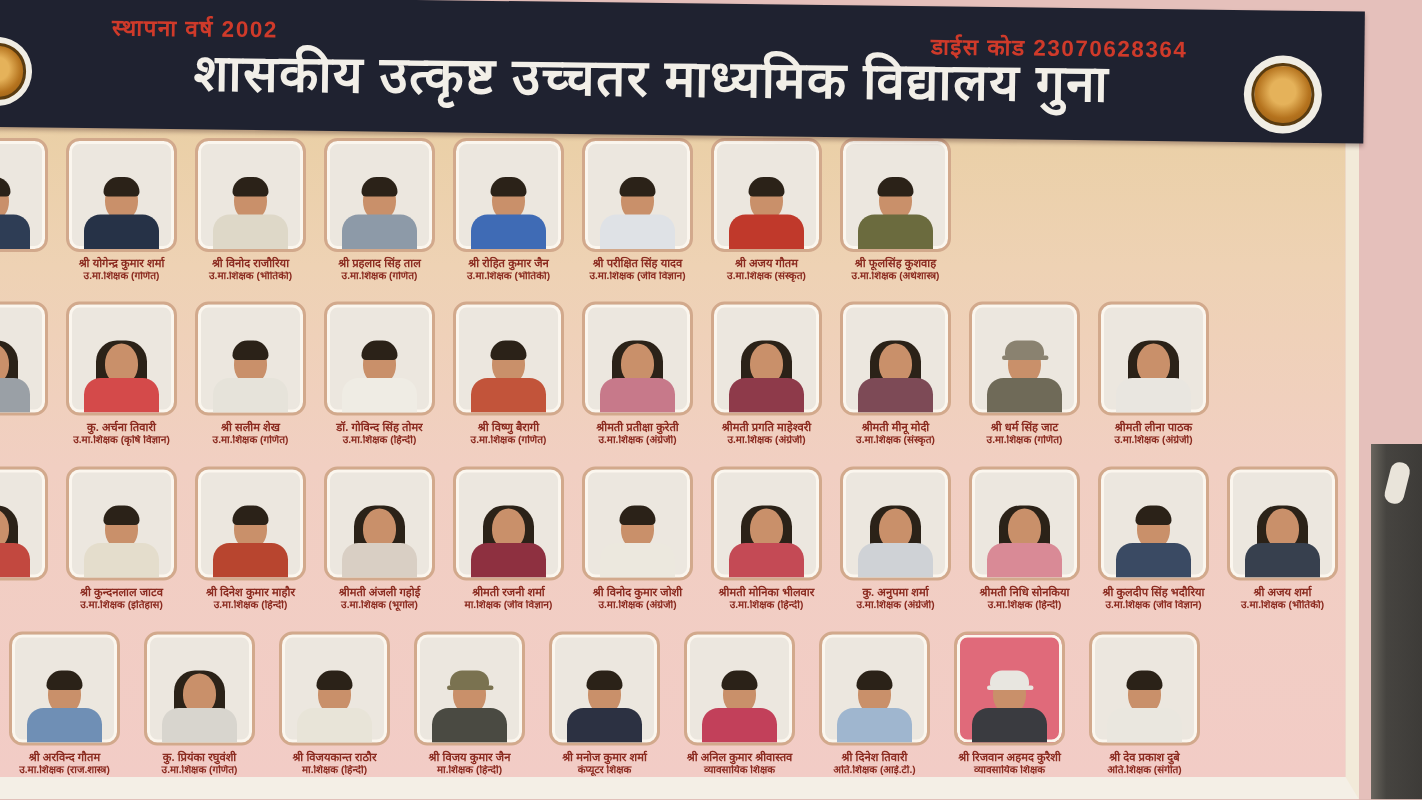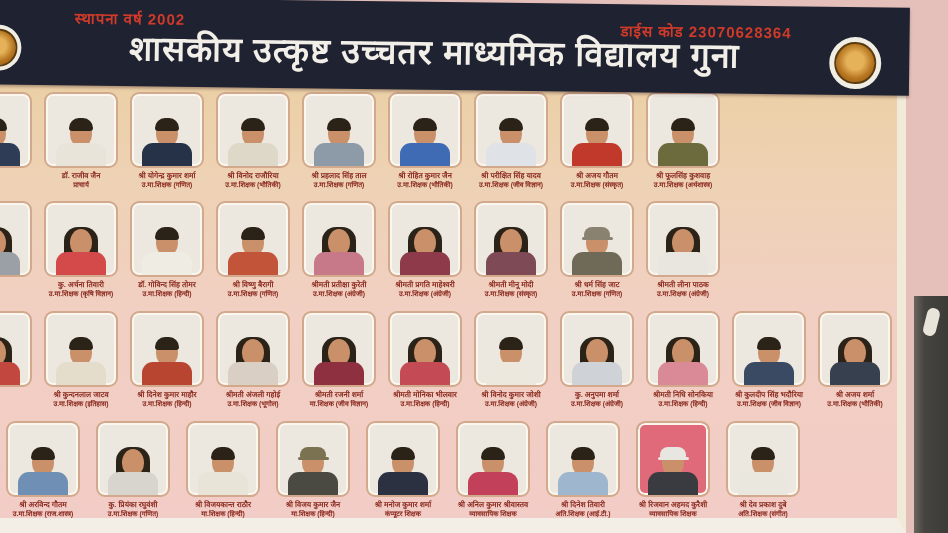--- a/index.html
+++ b/index.html
@@ -68,29 +68,20 @@
           <div class="hair-short"></div>
           <div class="torso" style="background: rgb(46, 61, 85);"></div>
         </div>
         <div class="cname"></div>
         <div class="crole"></div>
       </div>
       <div class="cell">
         <div class="photo">
           <div class="head"></div>
           <div class="hair-short"></div>
-          <div class="torso" style="background: rgb(232, 228, 218);"></div>
-        </div>
-        <div class="cname">डॉ. राजीव जैन</div>
-        <div class="crole">प्राचार्य</div>
-      </div>
-      <div class="cell">
-        <div class="photo">
-          <div class="head"></div>
-          <div class="hair-short"></div>
           <div class="torso" style="background: rgb(38, 50, 71);"></div>
         </div>
         <div class="cname">श्री योगेन्द्र कुमार शर्मा</div>
         <div class="crole">उ.मा.शिक्षक (गणित)</div>
       </div>
       <div class="cell">
         <div class="photo">
           <div class="head"></div>
           <div class="hair-short"></div>
           <div class="torso" style="background: rgb(222, 216, 200);"></div>
@@ -155,20 +146,29 @@
         <div class="crole"></div>
       </div>
       <div class="cell">
         <div class="photo">
           <div class="hair-long"></div>
           <div class="head"></div>
           <div class="torso" style="background: rgb(212, 74, 74);"></div>
         </div>
         <div class="cname">कु. अर्चना तिवारी</div>
         <div class="crole">उ.मा.शिक्षक (कृषि विज्ञान)</div>
+      </div>
+      <div class="cell">
+        <div class="photo">
+          <div class="head"></div>
+          <div class="hair-short"></div>
+          <div class="torso" style="background: rgb(230, 227, 218);"></div>
+        </div>
+        <div class="cname">श्री सलीम शेख</div>
+        <div class="crole">उ.मा.शिक्षक (गणित)</div>
       </div>
       <div class="cell">
         <div class="photo">
           <div class="head"></div>
           <div class="hair-short"></div>
           <div class="torso" style="background: rgb(239, 236, 228);"></div>
         </div>
         <div class="cname">डॉ. गोविन्द सिंह तोमर</div>
         <div class="crole">उ.मा.शिक्षक (हिन्दी)</div>
       </div>
@@ -269,35 +269,35 @@
         <div class="photo">
           <div class="hair-long"></div>
           <div class="head"></div>
           <div class="torso" style="background: rgb(142, 48, 64);"></div>
         </div>
         <div class="cname">श्रीमती रजनी शर्मा</div>
         <div class="crole">मा.शिक्षक (जीव विज्ञान)</div>
       </div>
       <div class="cell">
         <div class="photo">
+          <div class="head"></div>
+          <div class="hair-short"></div>
+          <div class="torso" style="background: rgb(236, 232, 222);"></div>
+        </div>
+        <div class="cname">श्री विनोद कुमार जोशी</div>
+        <div class="crole">उ.मा.शिक्षक (अंग्रेजी)</div>
+      </div>
+      <div class="cell">
+        <div class="photo">
           <div class="hair-long"></div>
           <div class="head"></div>
           <div class="torso" style="background: rgb(196, 74, 85);"></div>
         </div>
         <div class="cname">श्रीमती मोनिका भीलवार</div>
         <div class="crole">उ.मा.शिक्षक (हिन्दी)</div>
-      </div>
-      <div class="cell">
-        <div class="photo">
-          <div class="head"></div>
-          <div class="hair-short"></div>
-          <div class="torso" style="background: rgb(236, 232, 222);"></div>
-        </div>
-        <div class="cname">श्री विनोद कुमार जोशी</div>
-        <div class="crole">उ.मा.शिक्षक (अंग्रेजी)</div>
       </div>
       <div class="cell">
         <div class="photo">
           <div class="hair-long"></div>
           <div class="head"></div>
           <div class="torso" style="background: rgb(207, 210, 214);"></div>
         </div>
         <div class="cname">कु. अनुपमा शर्मा</div>
         <div class="crole">उ.मा.शिक्षक (अंग्रेजी)</div>
       </div>

